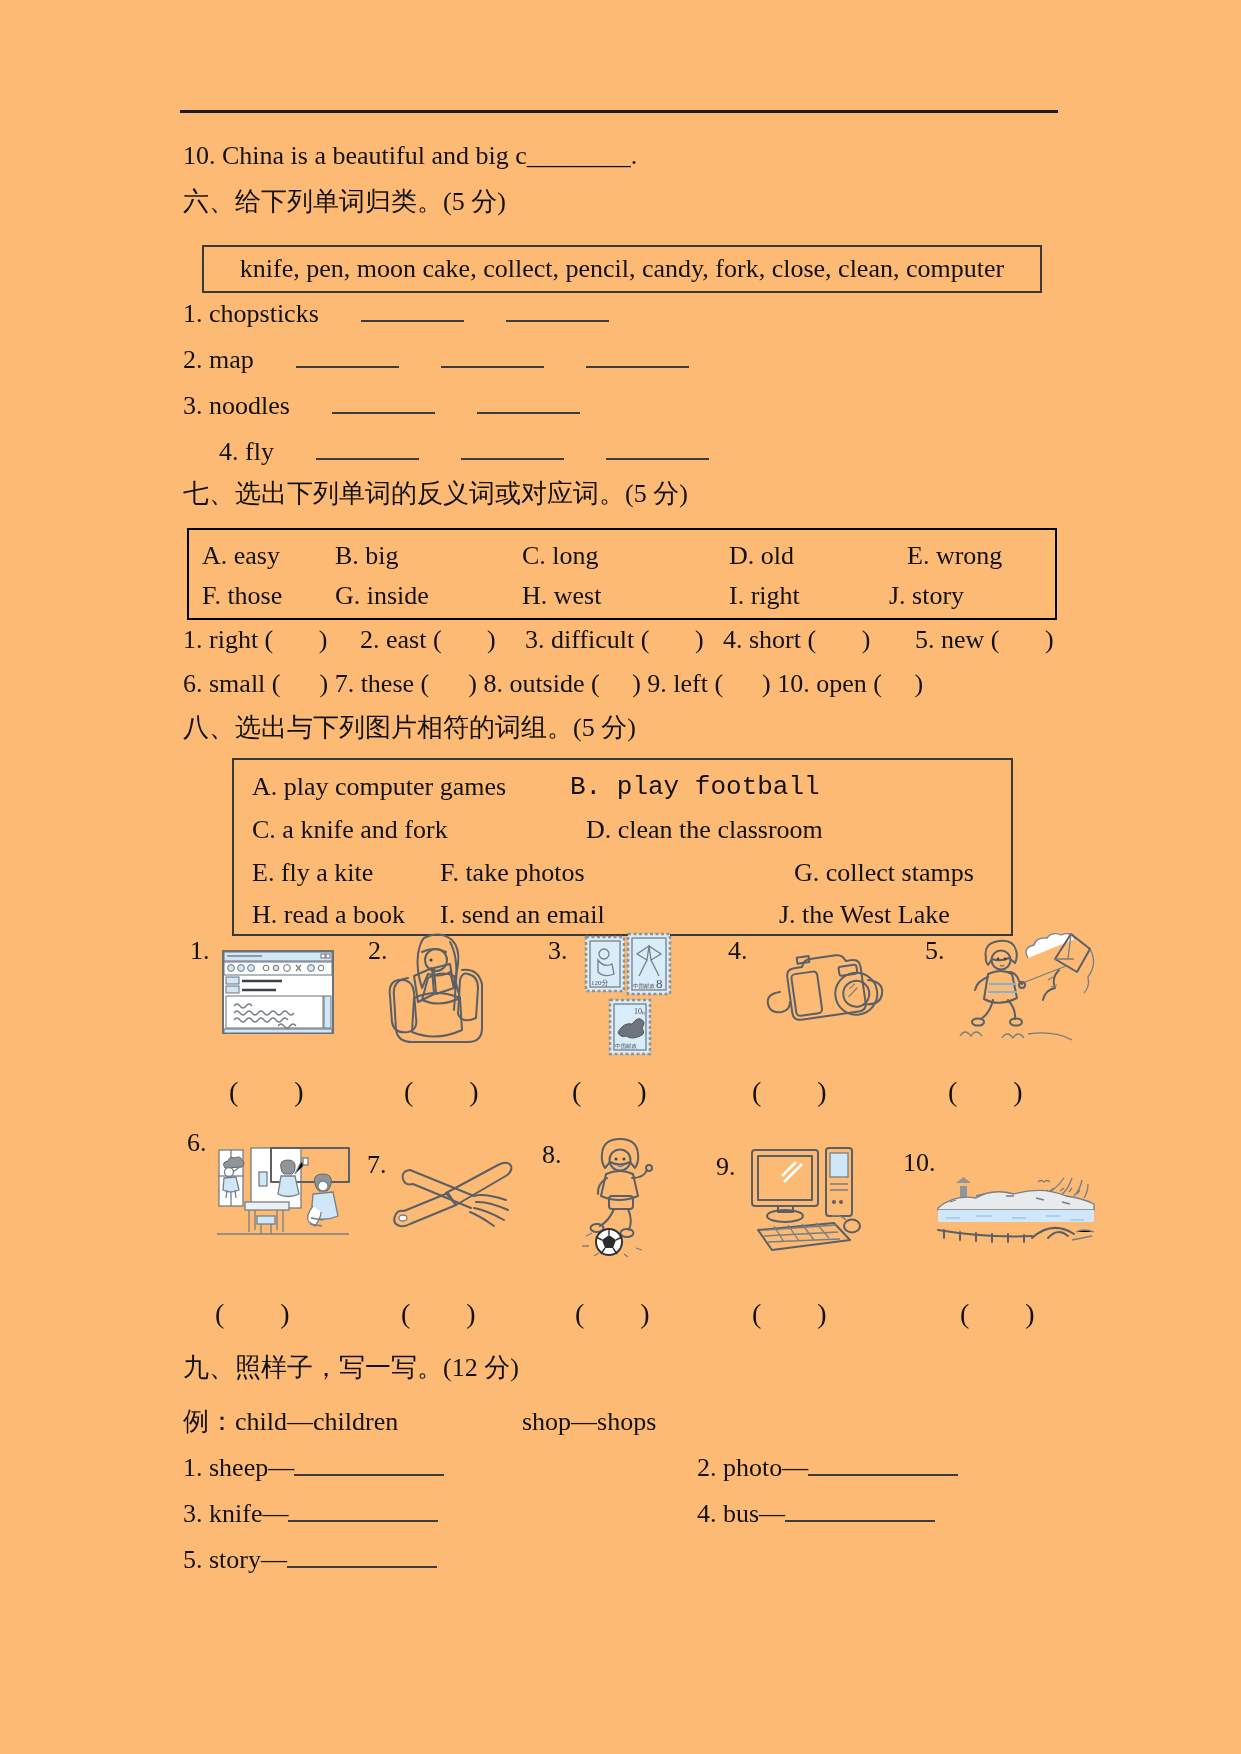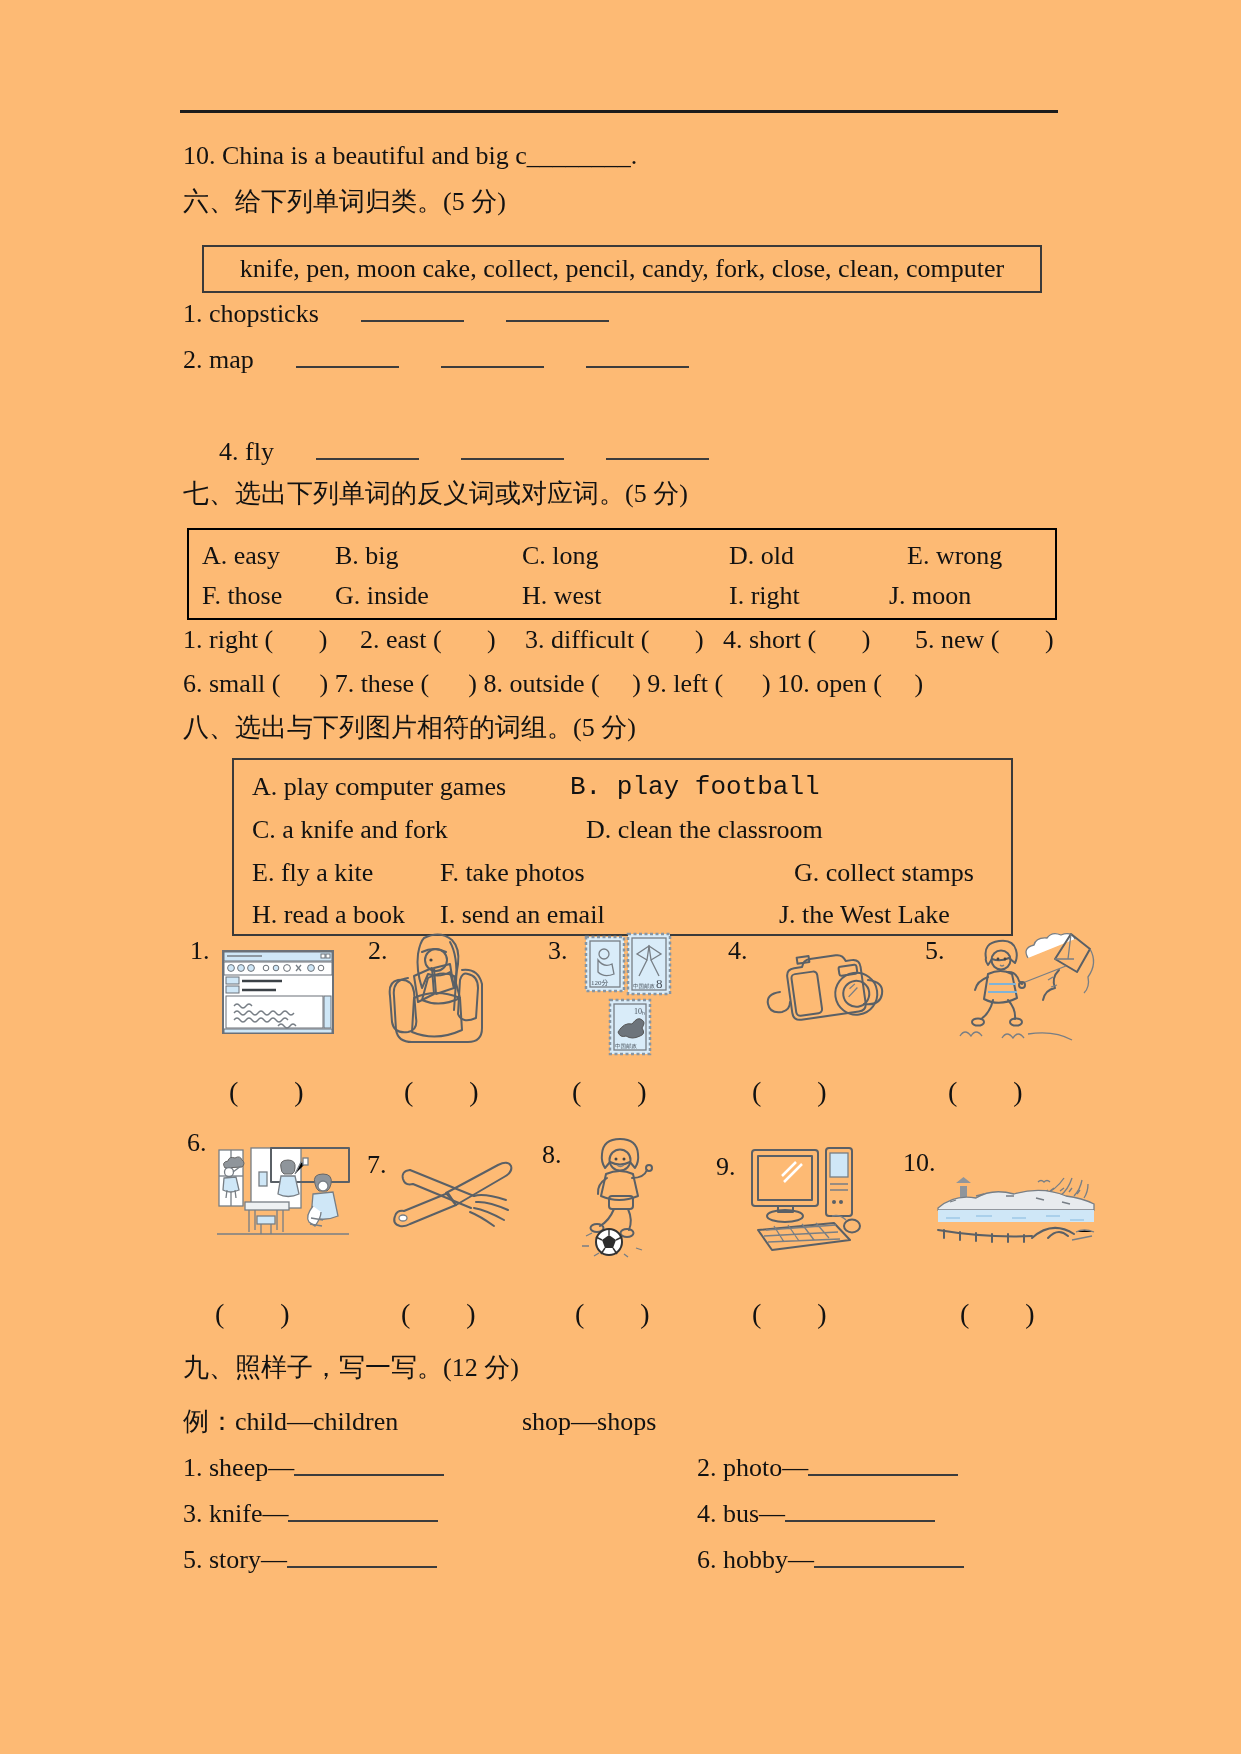--- a/index.html
+++ b/index.html
@@ -40,34 +40,35 @@
   <div class="rule"></div>
 
   <div class="abs" style="left:183px;top:140px;">10. China is a beautiful and big c________.</div>
 
   <div class="abs" style="left:183px;top:186px;">六、给下列单词归类。(5 分)</div>
   <div class="wordbox">
     <span>knife, pen, moon cake, collect, pencil, candy, fork, close, clean, computer</span>
   </div>
   <div class="abs" style="left:183px;top:296px;"><span>1. chopsticks</span><span class="blank"></span><span class="blank"></span></div>
   <div class="abs" style="left:183px;top:342px;"><span>2. map</span><span class="blank"></span><span class="blank"></span><span class="blank"></span></div>
+  <div class="abs" style="left:183px;top:388px;"><span>3. noodles</span><span class="blank"></span><span class="blank"></span></div>
   <div class="abs" style="left:183px;top:434px;margin-left:36px;"><span>4. fly</span><span class="blank"></span><span class="blank"></span><span class="blank"></span></div>
 
   <div class="abs" style="left:183px;top:478px;">七、选出下列单词的反义词或对应词。(5 分)</div>
   <div class="box7">
     <span class="opt" style="left:13px;top:11px;">A. easy</span>
     <span class="opt" style="left:146px;top:11px;">B. big</span>
     <span class="opt" style="left:333px;top:11px;">C. long</span>
     <span class="opt" style="left:540px;top:11px;">D. old</span>
     <span class="opt" style="left:718px;top:11px;">E. wrong</span>
     <span class="opt" style="left:13px;top:51px;">F. those</span>
     <span class="opt" style="left:146px;top:51px;">G. inside</span>
     <span class="opt" style="left:333px;top:51px;">H. west</span>
     <span class="opt" style="left:540px;top:51px;">I. right</span>
-    <span class="opt" style="left:700px;top:51px;">J. moon</span>
+    <span class="opt" style="left:700px;top:51px;">J. story</span>
   </div>
   <span class="abs" style="left:183px;top:624px;">1. right (&nbsp;&nbsp;&nbsp;&nbsp;&nbsp;&nbsp;&nbsp;)</span>
   <span class="abs" style="left:360px;top:624px;">2. east (&nbsp;&nbsp;&nbsp;&nbsp;&nbsp;&nbsp;&nbsp;)</span>
   <span class="abs" style="left:525px;top:624px;">3. difficult (&nbsp;&nbsp;&nbsp;&nbsp;&nbsp;&nbsp;&nbsp;)</span>
   <span class="abs" style="left:723px;top:624px;">4. short (&nbsp;&nbsp;&nbsp;&nbsp;&nbsp;&nbsp;&nbsp;)</span>
   <span class="abs" style="left:915px;top:624px;">5. new (&nbsp;&nbsp;&nbsp;&nbsp;&nbsp;&nbsp;&nbsp;)</span>
   <span class="abs" style="left:183px;top:668px;">6. small (&nbsp;&nbsp;&nbsp;&nbsp;&nbsp;&nbsp;) 7. these (&nbsp;&nbsp;&nbsp;&nbsp;&nbsp;&nbsp;) 8. outside (&nbsp;&nbsp;&nbsp;&nbsp;&nbsp;) 9. left (&nbsp;&nbsp;&nbsp;&nbsp;&nbsp;&nbsp;) 10. open (&nbsp;&nbsp;&nbsp;&nbsp;&nbsp;)</span>
 
   <div class="abs" style="left:183px;top:712px;">八、选出与下列图片相符的词组。(5 分)</div>
   <div class="box8">
@@ -309,15 +310,14 @@
 
   <div class="abs" style="left:183px;top:1352px;">九、照样子，写一写。(12 分)</div>
   <span class="abs" style="left:183px;top:1406px;">例：child—children</span>
   <span class="abs" style="left:522px;top:1406px;">shop—shops</span>
 
   <div class="abs" style="left:183px;top:1450px;"><span>1. sheep—</span><span class="blank9"></span></div>
   <div class="abs" style="left:697px;top:1450px;"><span>2. photo—</span><span class="blank9"></span></div>
   <div class="abs" style="left:183px;top:1496px;"><span>3. knife—</span><span class="blank9"></span></div>
   <div class="abs" style="left:697px;top:1496px;"><span>4. bus—</span><span class="blank9"></span></div>
   <div class="abs" style="left:183px;top:1542px;"><span>5. story—</span><span class="blank9"></span></div>
-  <div class="abs" style="left:697px;top:1542px;"><span>6. hobby—</span><span class="blank9"></span></div>
 
 </div>
 
 </body></html>

